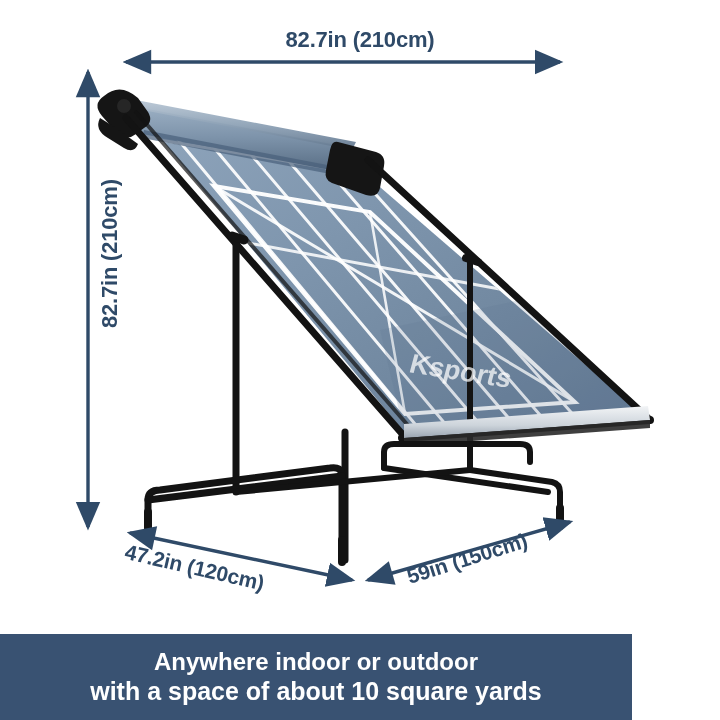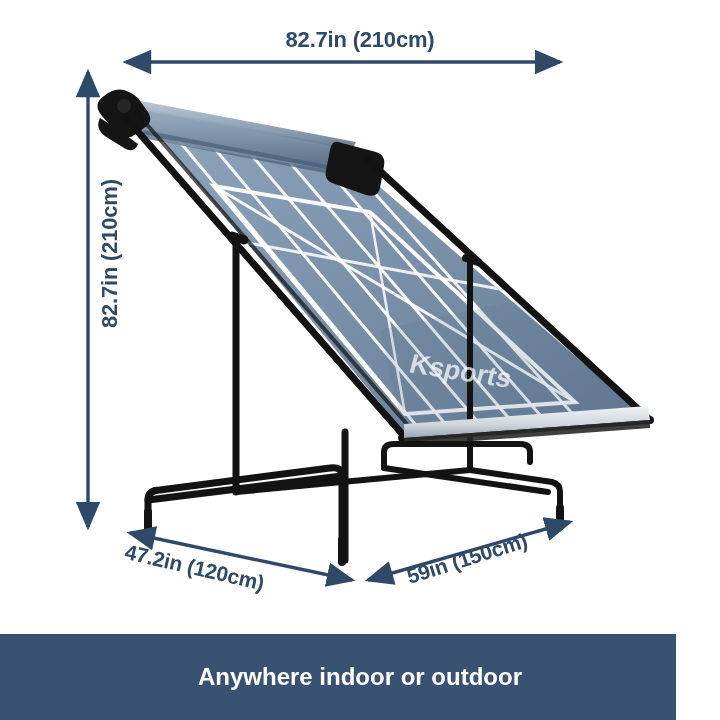--- a/index.html
+++ b/index.html
@@ -69,21 +69,20 @@
     top: 634px;
     width: 632px;
     height: 86px;
     background: #395272;
     color: #ffffff;
     display: flex;
     flex-direction: column;
     align-items: center;
     justify-content: center;
     line-height: 1.22;
-    padding-left: 44px;
   }
   #banner .bline {
     font-size: 24px;
     font-weight: bold;
     text-align: center;
     font-family: "Liberation Sans", sans-serif;
   }
   #banner .bline2 { font-size: 25px; }
 </style>
 </head>
@@ -229,15 +228,16 @@
   <div class="dim-label" id="label-top">82.7in (210cm)</div>
 
   <div class="dim-label" id="label-left">82.7in (210cm)</div>
 
   <div class="dim-label" id="label-front">47.2in (120cm)</div>
 
   <div class="dim-label" id="label-side">59in (150cm)</div>
 
   <div id="banner">
     <div class="bline">Anywhere indoor or outdoor</div>
+    <div class="bline bline2">with a space of about 10 square yards</div>
   </div>
 
 </div>
 
 </body></html>

